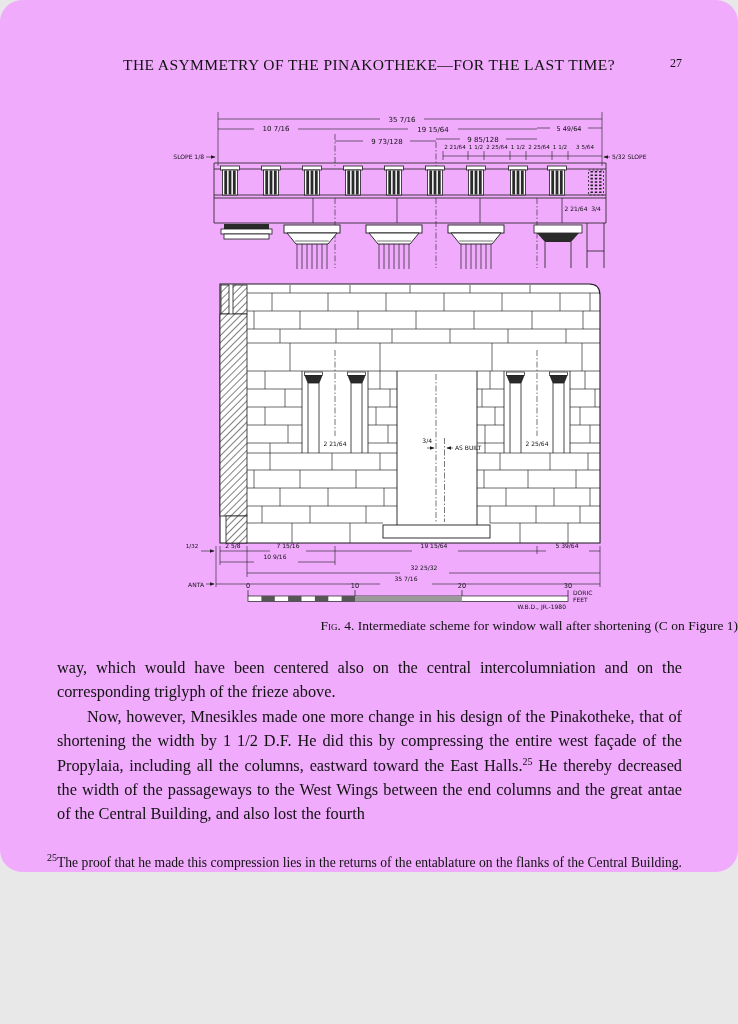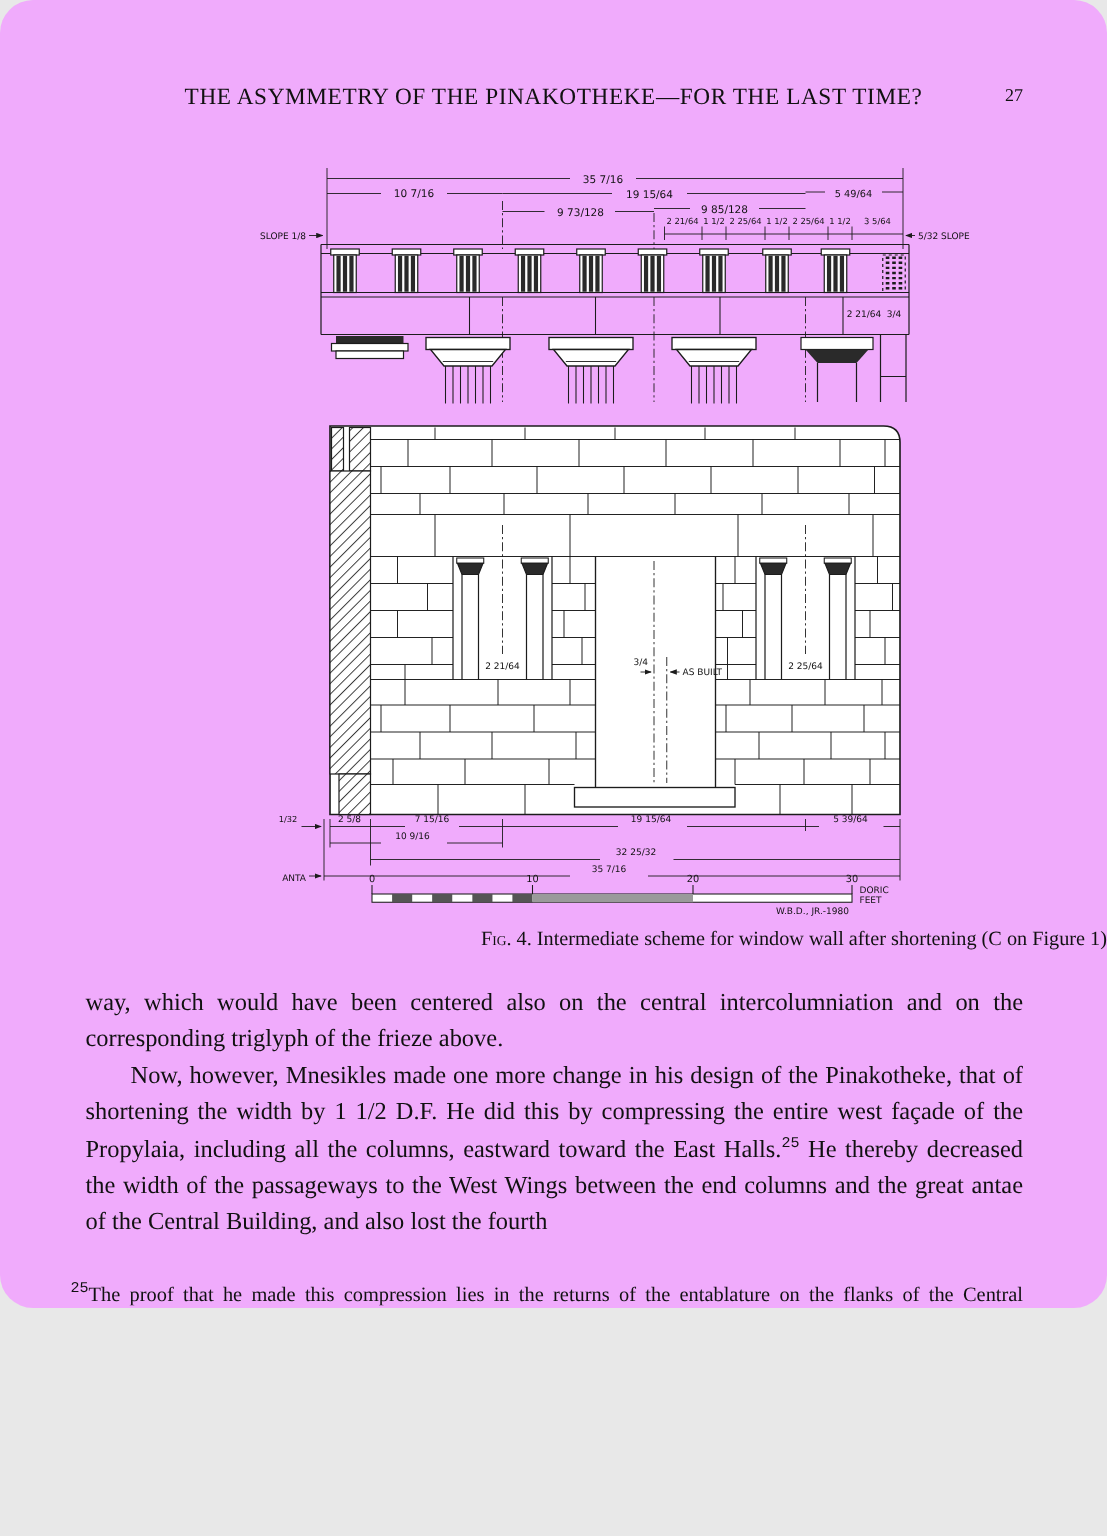--- a/index.html
+++ b/index.html
@@ -19,21 +19,21 @@
   .caption{
     text-align:right;font-size:13.5px;
   }
   .smallcaps{font-variant:small-caps;}
   .bodytext{
     margin:22px 56px 0 57px;font-size:16.3px;line-height:24.4px;
     text-align:justify;
   }
   .bodytext p{margin:0;}
   .bodytext p.indent{text-indent:30px;}
-  sup{font-size:10px;line-height:0;font-family:Liberation Mono, monospace;}
+  sup{font-size:10px;line-height:0;}
   .footnote{
     margin:26px 56px 0 27px;font-size:13.6px;line-height:20.5px;
     text-align:justify;text-indent:20px;
   }
   text{font-family:"DejaVu Sans",sans-serif;fill:#111;}
 </style>
 </head>
 <body>
 
 <div class="page">

